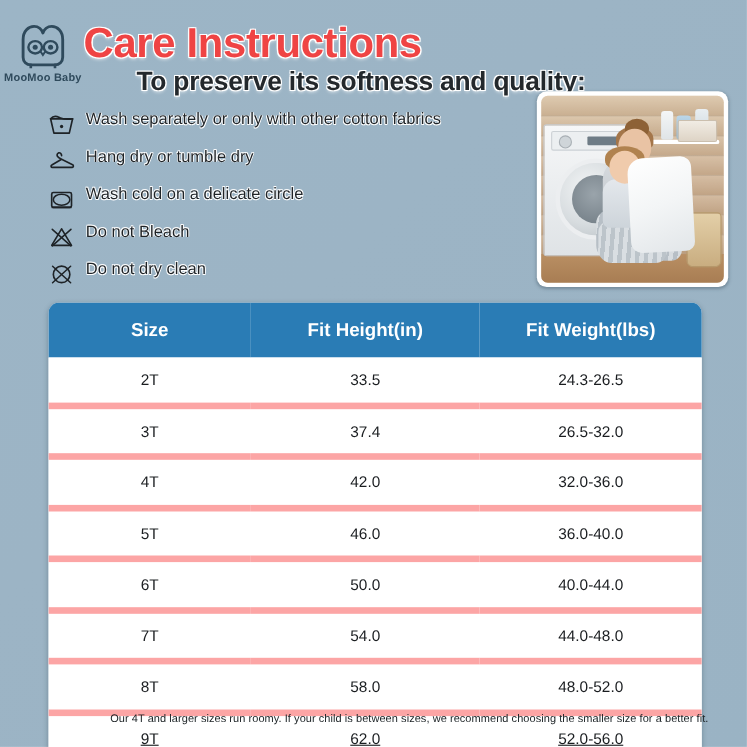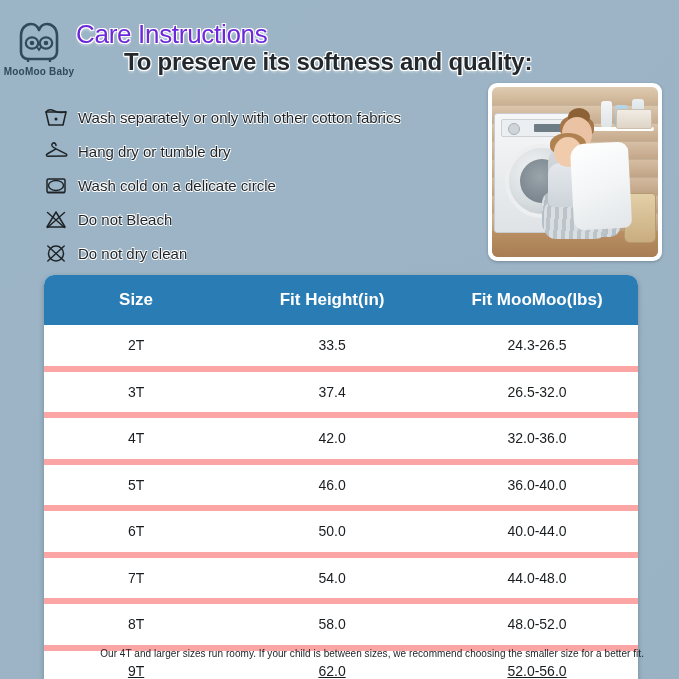--- a/index.html
+++ b/index.html
@@ -42,23 +42,23 @@
     margin-top: 4px;
     white-space: nowrap;
   }
 
   .titles {
     position: absolute;
     left: 76px;
     top: 20px;
   }
   .title-main {
-    font-size: 26px;
-    font-weight: normal;
-    color: #6d28d9;
+    font-size: 38px;
+    font-weight: bold;
+    color: #ef4444;
     line-height: 1.08;
     letter-spacing: -0.3px;
     text-shadow:
       1px 1px 0 #fff, -1px 1px 0 #fff, 1px -1px 0 #fff, -1px -1px 0 #fff,
       0 2px 3px rgba(255,255,255,.7);
     white-space: nowrap;
   }
   .title-sub {
     font-size: 24px;
     font-weight: bold;
@@ -75,21 +75,20 @@
 
   
   .care-list {
     position: absolute;
     left: 44px;
     top: 100px;
     width: 450px;
   }
   .care-row {
     display: flex;
-    align-items: center;
     height: 34px;
   }
   .care-icon {
     width: 30px;
     height: 26px;
     flex: 0 0 30px;
     display: flex;
     align-items: center;
     justify-content: flex-start;
   }
@@ -425,21 +424,21 @@
   <table class="size-table">
     <colgroup>
       <col class="c-size">
         <col class="c-height">
         <col class="c-weight">
     </colgroup>
     <thead>
       <tr>
         <th>Size</th>
         <th>Fit Height(in)</th>
-        <th>Fit MooMoo(lbs)</th>
+        <th>Fit Weight(lbs)</th>
       </tr>
     </thead>
     <tbody>
       <tr>
         <td>2T</td>
         <td>33.5</td>
         <td>24.3-26.5</td>
       </tr>
       <tr>
         <td>3T</td>

